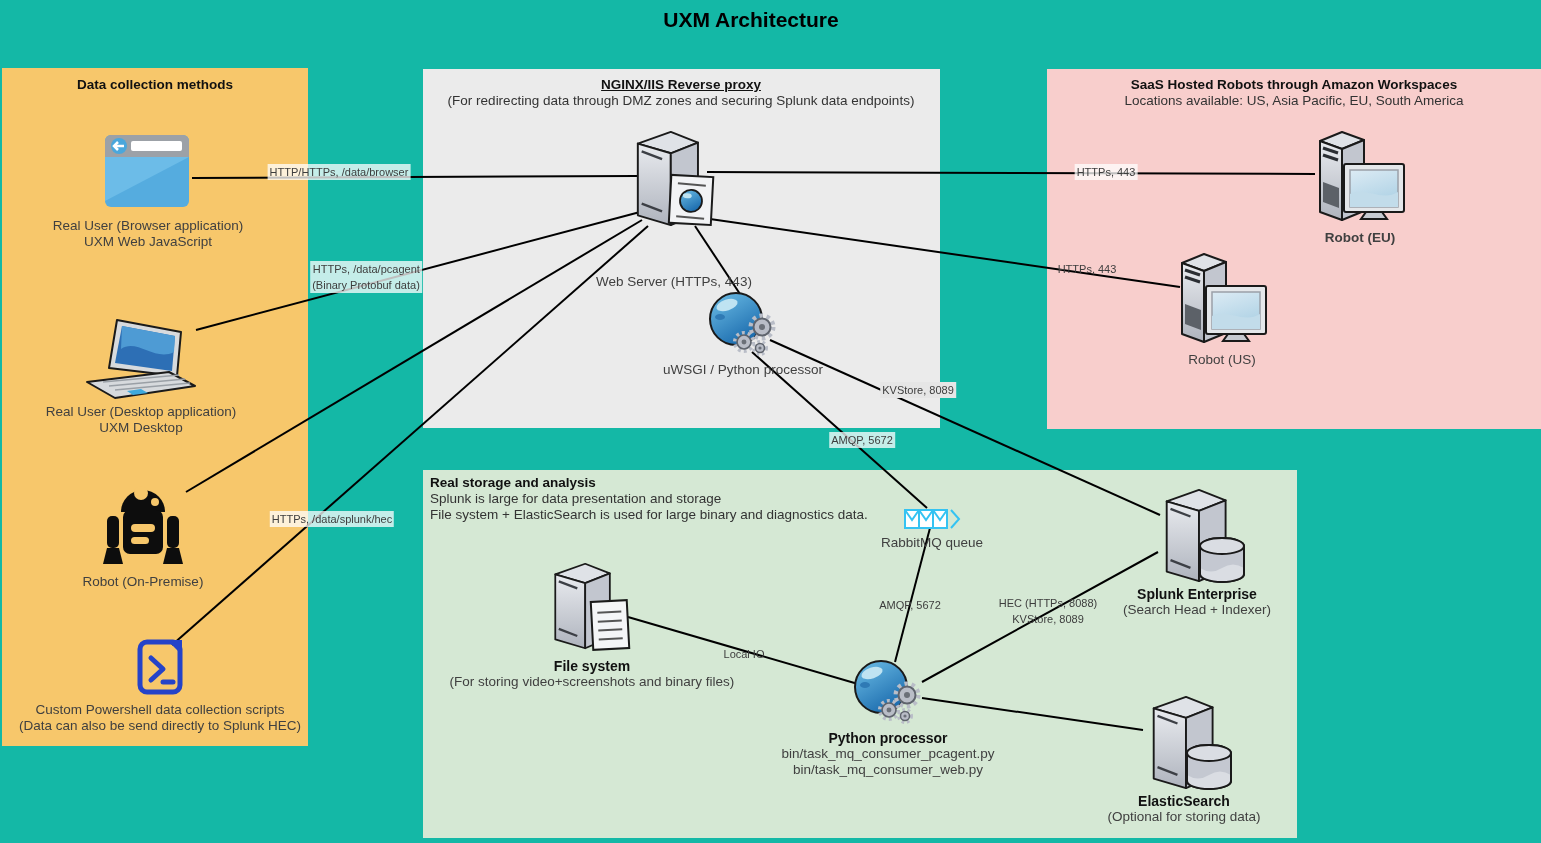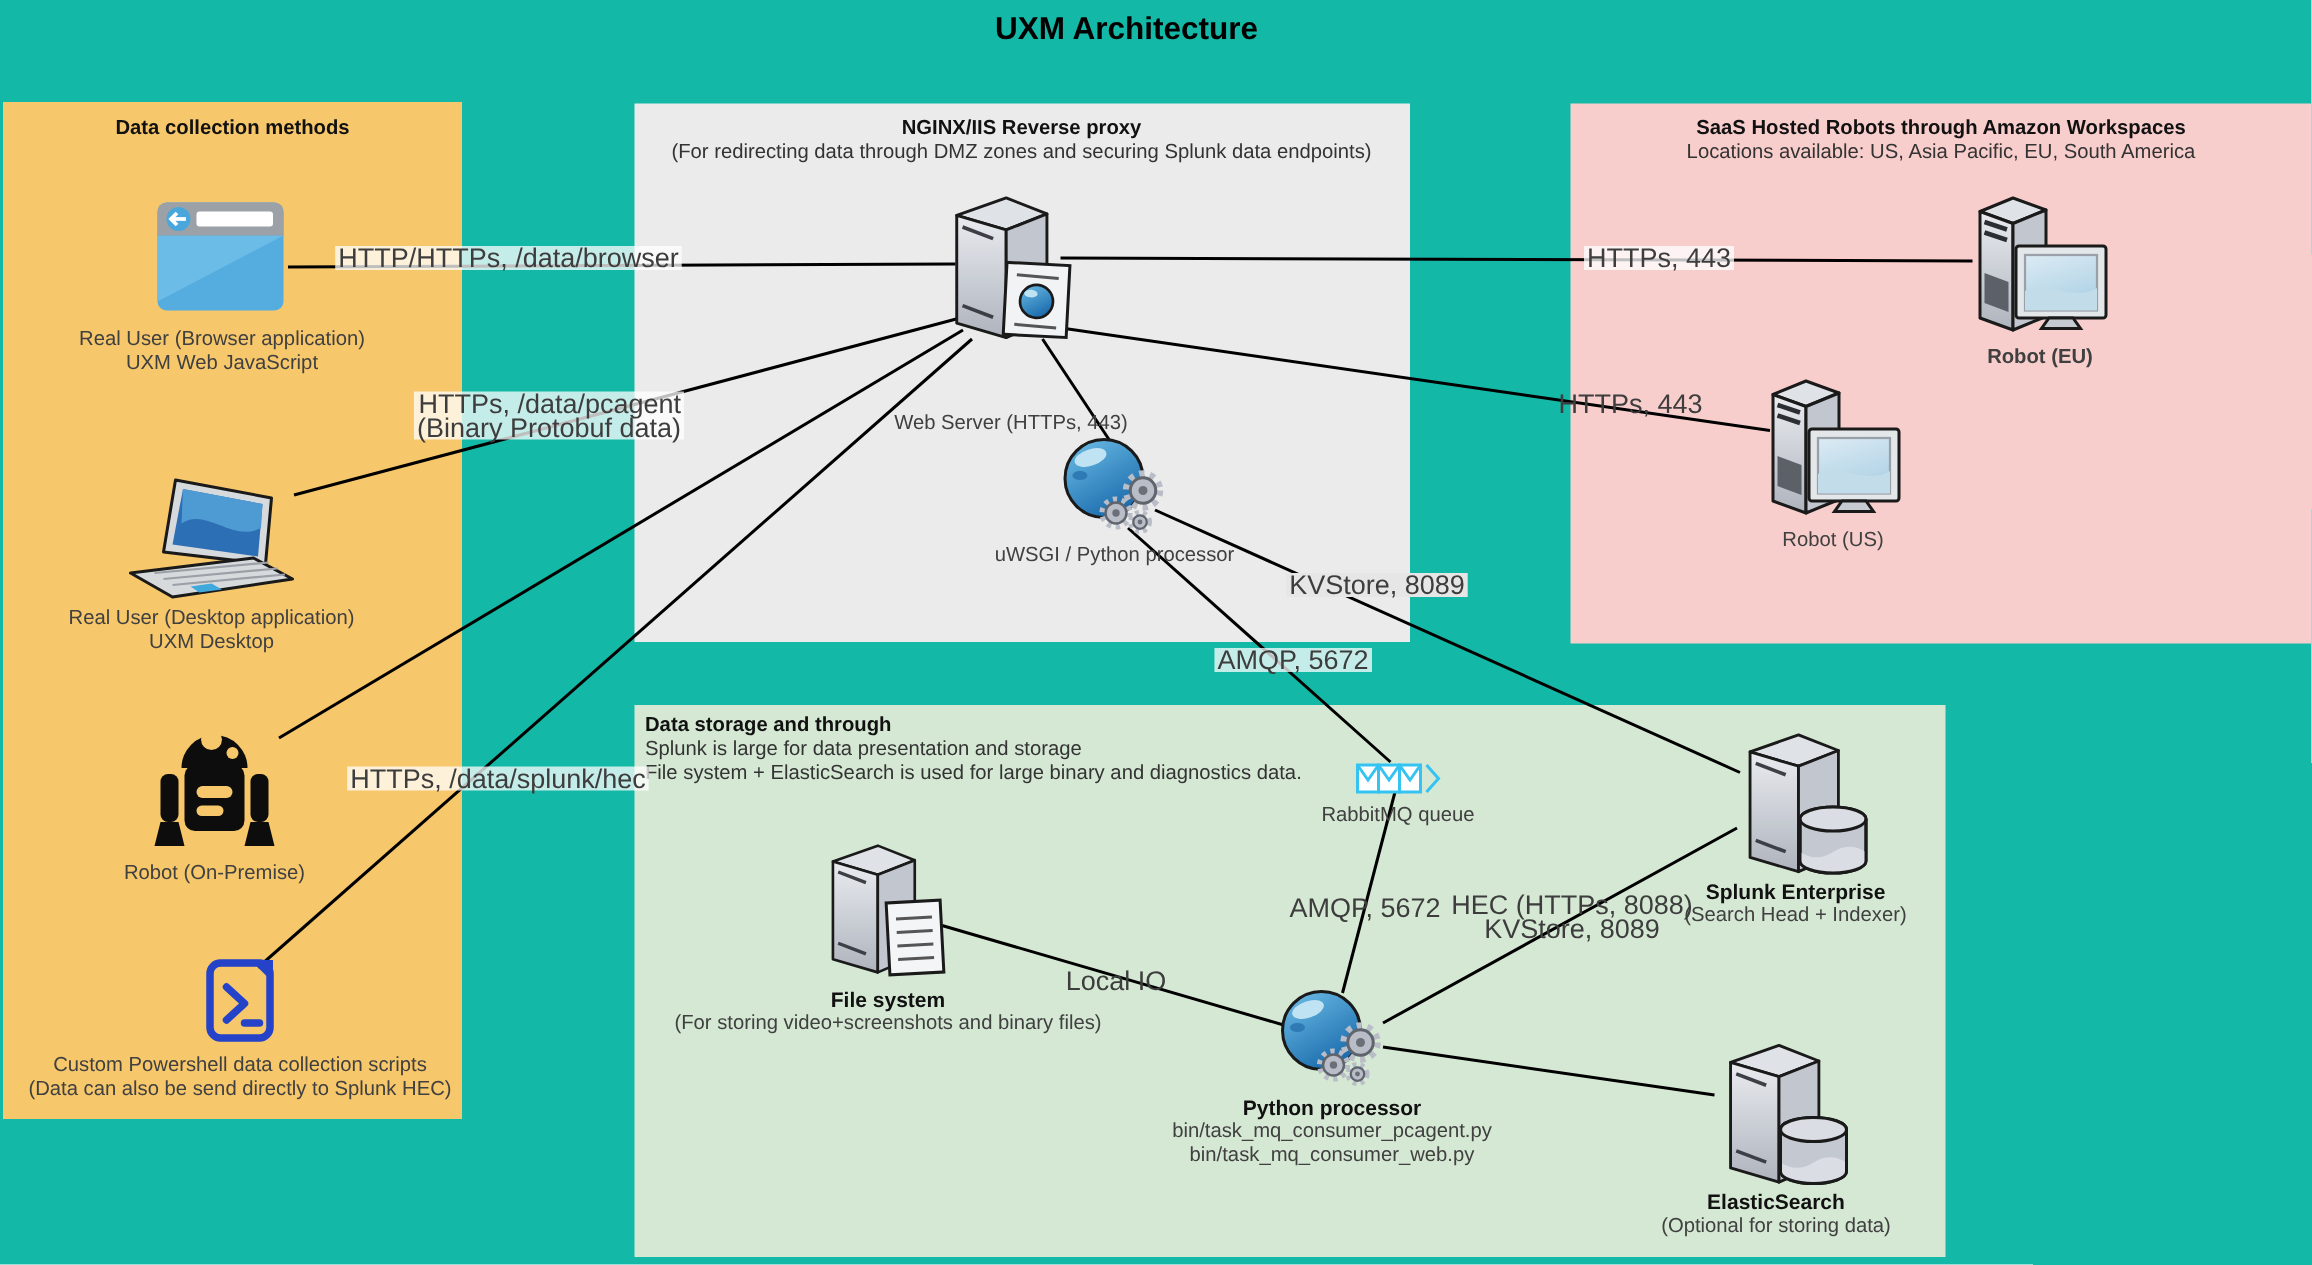--- a/index.html
+++ b/index.html
@@ -9,21 +9,21 @@
   .zone{position:absolute;z-index:0;}
   .zone-title{position:absolute;transform:translateX(-50%);font-size:13.5px;font-weight:bold;color:#111;white-space:nowrap;z-index:2;}
   .zone-sub{position:absolute;transform:translateX(-50%);font-size:13.5px;color:#333;white-space:nowrap;z-index:2;}
   .zone-title-l,.zone-sub-l{position:absolute;font-size:13.5px;white-space:nowrap;z-index:2;color:#333;}
   .zone-title-l{font-weight:bold;color:#111;}
   .edges{position:absolute;left:0;top:0;z-index:1;}
   .node{position:absolute;display:flex;flex-direction:column;align-items:center;z-index:2;}
   .node svg{display:block;}
   .nlabel{font-size:13.5px;line-height:16px;color:#404040;text-align:center;white-space:nowrap;}
   .nlabel-b{font-size:14px;line-height:16px;color:#111;font-weight:bold;text-align:center;white-space:nowrap;}
-  .elabel{position:absolute;transform:translateX(-50%);font-size:18px;line-height:16px;color:#3d3d3d;
+  .elabel{position:absolute;transform:translateX(-50%);font-size:11px;line-height:16px;color:#3d3d3d;
           white-space:nowrap;z-index:3;background:rgba(255,255,255,0.75);padding:0 2px;text-align:center;}
   .elabel.nobg{background:transparent;}
   .elabel.graybg{background:#E6E6E6;}
   .defs{position:absolute;width:0;height:0;}
 </style>
 </head>
 <body>
 
 <div class="canvas">
 
@@ -108,25 +108,25 @@
   </svg>
 
   <div class="title" style="left:751px;top:8px;">UXM Architecture</div>
 
   <div class="zone" style="left:2px;top:68px;width:306px;height:678px;background:#F7C76B;"></div>
   <div class="zone" style="left:423px;top:69px;width:517px;height:359px;background:#EBEBEB;"></div>
   <div class="zone" style="left:1047px;top:69px;width:494px;height:360px;background:#F8CECC;"></div>
   <div class="zone" style="left:423px;top:470px;width:874px;height:368px;background:#D5E8D4;"></div>
 
   <div class="zone-title" style="left:155px;top:77px;">Data collection methods</div>
-  <div class="zone-title" style="left:681px;top:77px;">NGINX/IIS Reverse proxy</div>
+  <div class="zone-title" style="left:681px;top:77px;text-decoration:underline;">NGINX/IIS Reverse proxy</div>
   <div class="zone-sub" style="left:681px;top:93px;">(For redirecting data through DMZ zones and securing Splunk data endpoints)</div>
   <div class="zone-title" style="left:1294px;top:77px;">SaaS Hosted Robots through Amazon Workspaces</div>
   <div class="zone-sub" style="left:1294px;top:93px;">Locations available: US, Asia Pacific, EU, South America</div>
-  <div class="zone-title-l" style="left:430px;top:475px;">Data storage and through</div>
+  <div class="zone-title-l" style="left:430px;top:475px;">Real storage and analysis</div>
   <div class="zone-sub-l" style="left:430px;top:491px;">Splunk is large for data presentation and storage</div>
   <div class="zone-sub-l" style="left:430px;top:507px;">File system + ElasticSearch is used for large binary and diagnostics data.</div>
 
   <svg class="edges" width="1541" height="843">
     <g stroke="#000" stroke-width="2">
       <line x1="192" y1="178" x2="637" y2="176"></line>
       <line x1="196" y1="330" x2="640" y2="212"></line>
       <line x1="186" y1="492" x2="642" y2="220"></line>
       <line x1="172" y1="645" x2="648" y2="226"></line>
       <line x1="707" y1="172" x2="1315" y2="174"></line>

